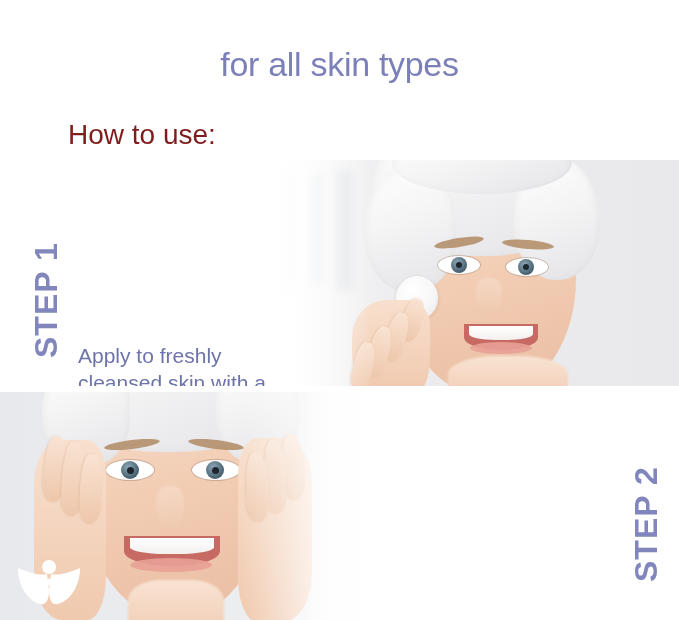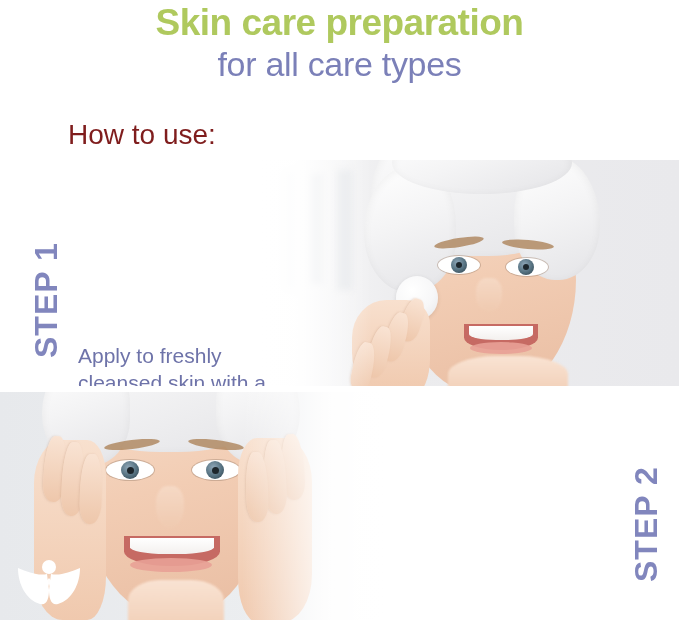--- a/index.html
+++ b/index.html
@@ -236,22 +236,21 @@
     height: 58px;
     z-index: 12;
   }
 </style>
 </head>
 <body>
 
 <div class="page">
 
   <div class="header">
-    <div class="title-line1">Skin care preparation</div>
-    <div class="title-line2">for all care types</div>
+    <div class="title-line2">for all skin types</div>
     <div class="howto">How to use:</div>
   </div>
 
   <div class="panel step-panel-1">
 
     <div class="panel-photo photo1">
       <div class="face-wrap">
 
         <div class="blurbar" style="left:30px;  top:10px;  width:14px; height:120px;"></div>
         <div class="blurbar" style="left:58px;  top:14px;  width:12px; height:110px;"></div>

